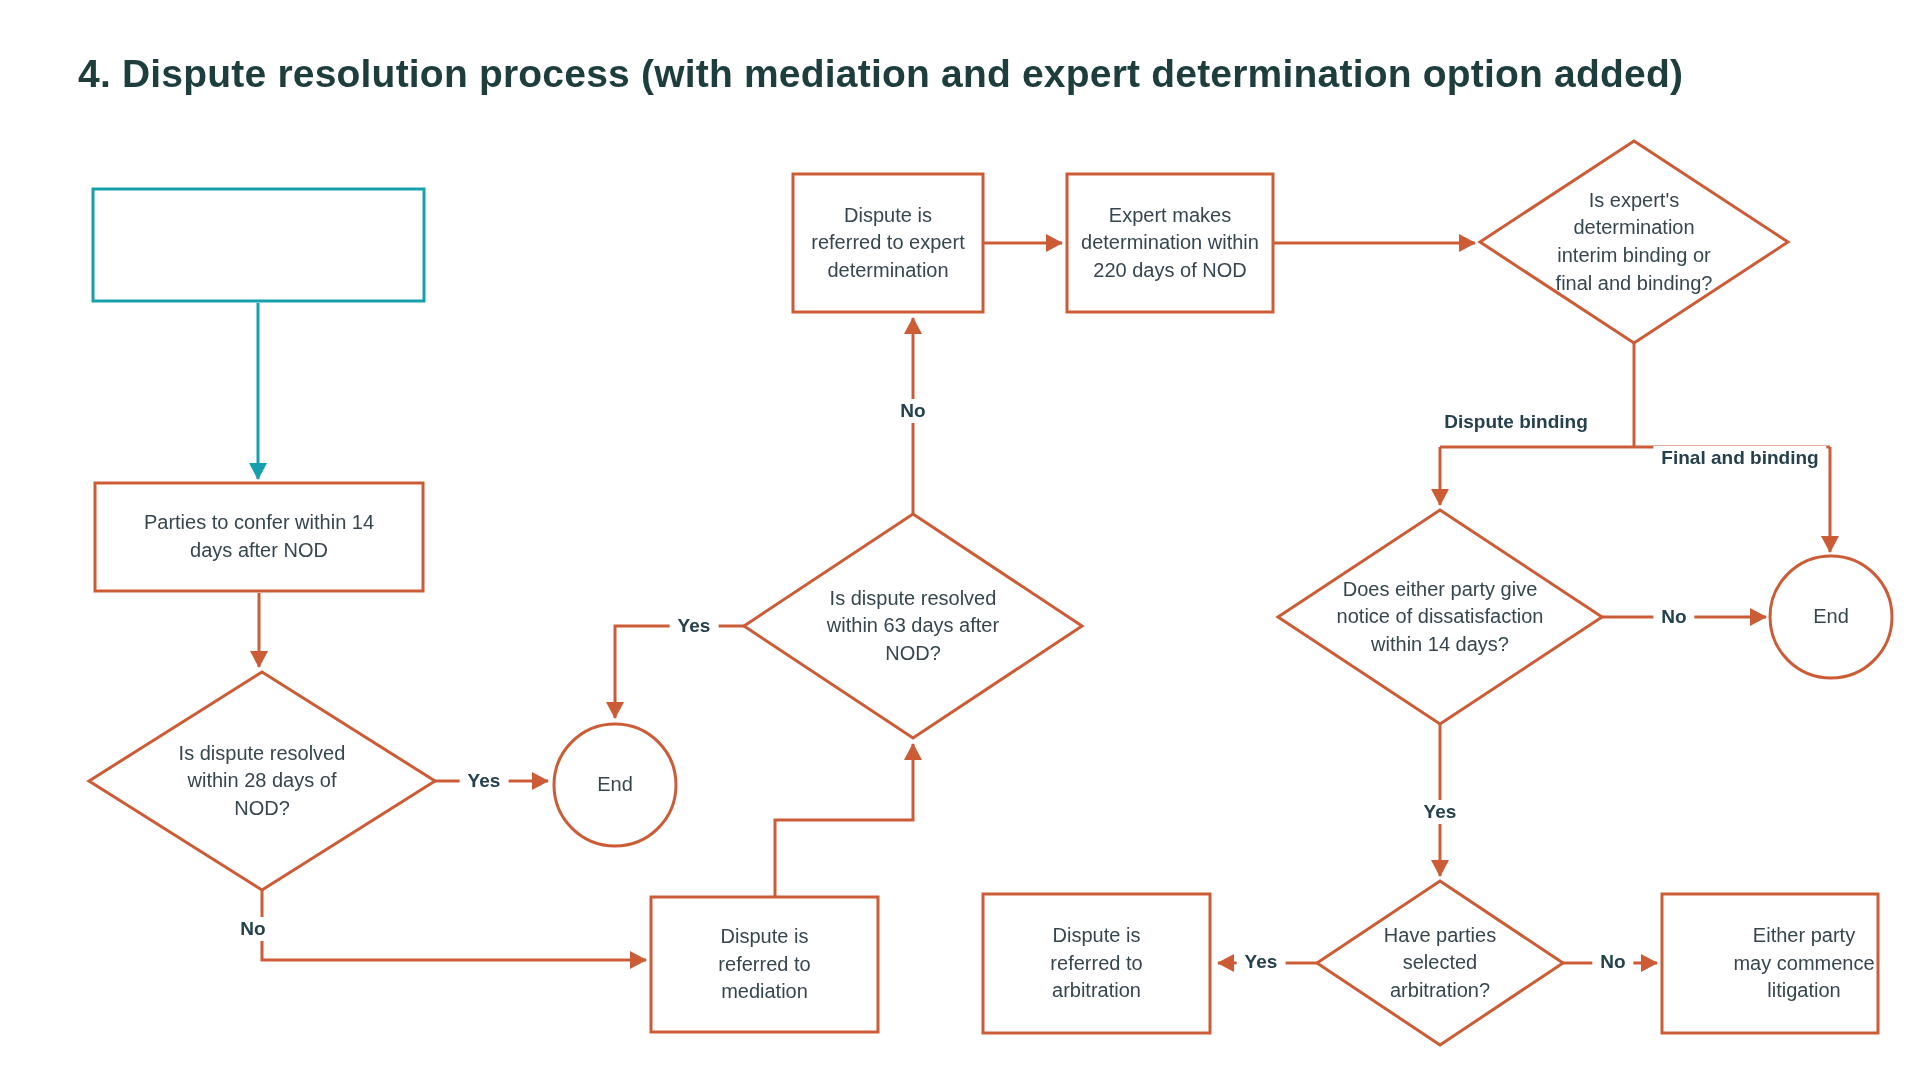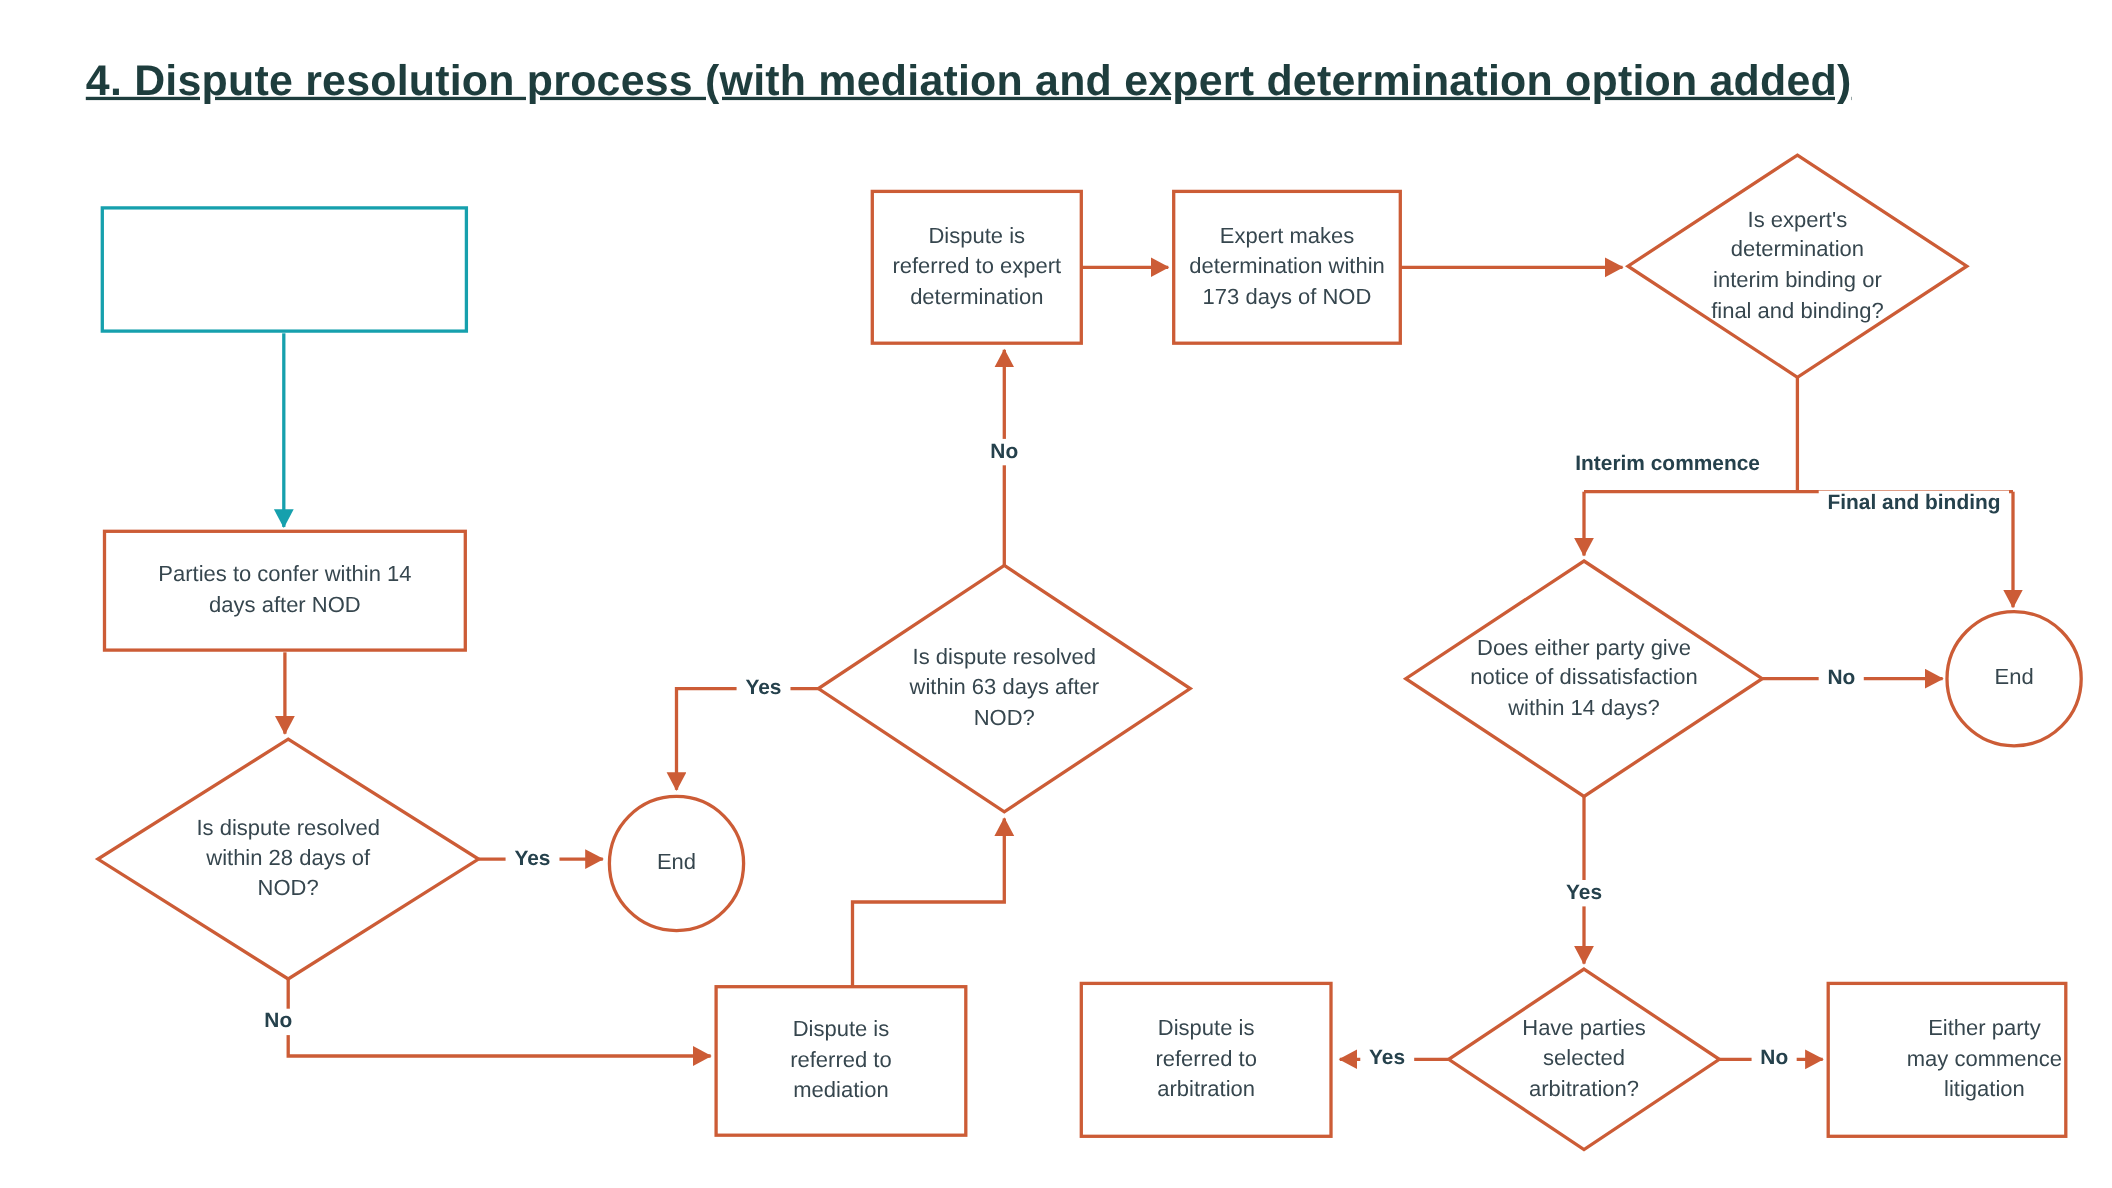--- a/index.html
+++ b/index.html
@@ -2,21 +2,21 @@
 <html><head>
 <meta charset="utf-8">
 <style>
   html,body{margin:0;padding:0;background:#ffffff;}
   .canvas{
     position:relative;width:1920px;height:1080px;background:#ffffff;overflow:hidden;
     font-family:"Liberation Sans", sans-serif;
   }
   .page-title{
     position:absolute;left:78px;top:52px;width:1760px;
-    font-size:39px;font-weight:800;color:#1e3d3d;letter-spacing:0.2px;text-decoration:underline;
+    font-size:39px;font-weight:800;color:#1e3d3d;letter-spacing:0.2px;
   }
   svg.wires{position:absolute;left:0;top:0;}
   .node-label{
     position:absolute;display:flex;align-items:center;justify-content:center;
     text-align:center;color:#36464e;font-size:20px;line-height:1.38;
     white-space:pre-line;pointer-events:none;
   }
   .edge-label{
     position:absolute;transform:translate(-50%,-50%);
     background:#ffffff;padding:1px 8px;
@@ -89,21 +89,21 @@
 referred to
 mediation</div>
   <div class="node-label" style="left:763px;top:514px;width:300px;height:224px;">Is dispute resolved
 within 63 days after
 NOD?</div>
   <div class="node-label" style="left:793px;top:174px;width:190px;height:138px;">Dispute is
 referred to expert
 determination</div>
   <div class="node-label" style="left:1067px;top:174px;width:206px;height:138px;">Expert makes
 determination within
-173 days of NOD</div>
+220 days of NOD</div>
   <div class="node-label" style="left:1484px;top:141px;width:300px;height:202px;">Is expert's
 determination
 interim binding or
 final and binding?</div>
   <div class="node-label" style="left:1290px;top:510px;width:300px;height:214px;">Does either party give
 notice of dissatisfaction
 within 14 days?</div>
   <div class="node-label" style="left:1770px;top:556px;width:122px;height:122px;">End</div>
   <div class="node-label" style="left:1317px;top:881px;width:246px;height:164px;">Have parties
 selected
@@ -112,20 +112,20 @@
 referred to
 arbitration</div>
   <div class="node-label" style="left:1662px;top:894px;width:216px;height:139px;padding-left:34px;">Either party
 may commence
 litigation</div>
 
   <div class="edge-label" style="left:484px;top:781px;">Yes</div>
   <div class="edge-label" style="left:253px;top:929px;">No</div>
   <div class="edge-label" style="left:694px;top:626px;">Yes</div>
   <div class="edge-label" style="left:913px;top:411px;">No</div>
-  <div class="edge-label" style="left:1516px;top:422px;">Interim commence</div>
+  <div class="edge-label" style="left:1516px;top:422px;">Dispute binding</div>
   <div class="edge-label" style="left:1740px;top:434px;margin-top:24px;">Final and binding</div>
   <div class="edge-label" style="left:1674px;top:617px;">No</div>
   <div class="edge-label" style="left:1440px;top:812px;">Yes</div>
   <div class="edge-label" style="left:1261px;top:962px;">Yes</div>
   <div class="edge-label" style="left:1613px;top:962px;">No</div>
 
 </div>
 
 </body></html>

